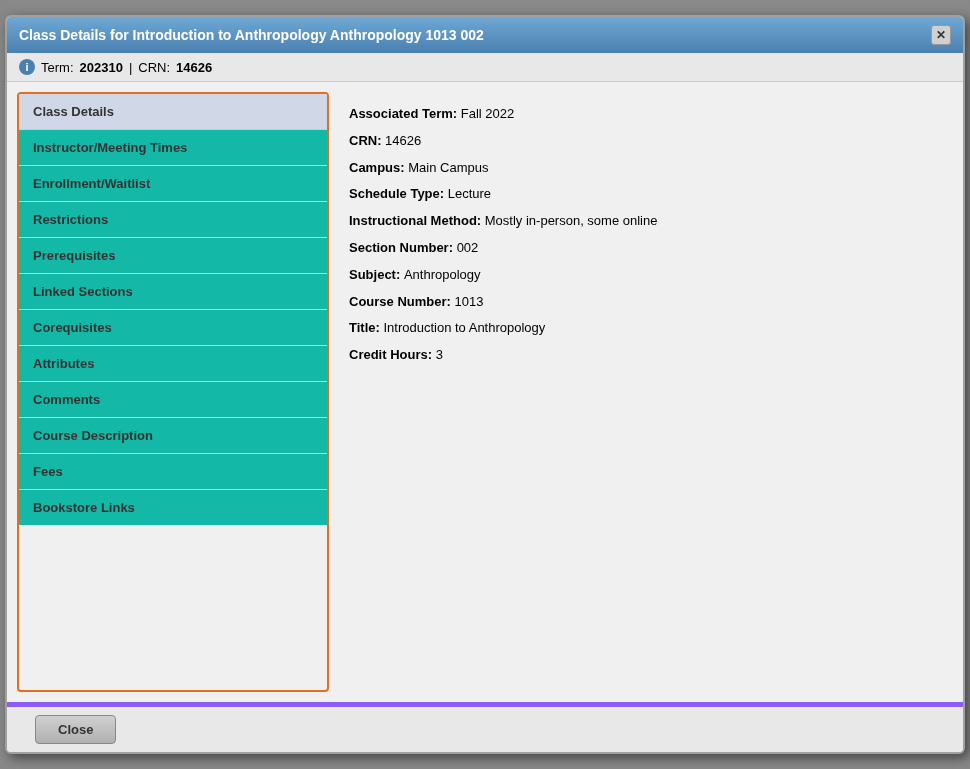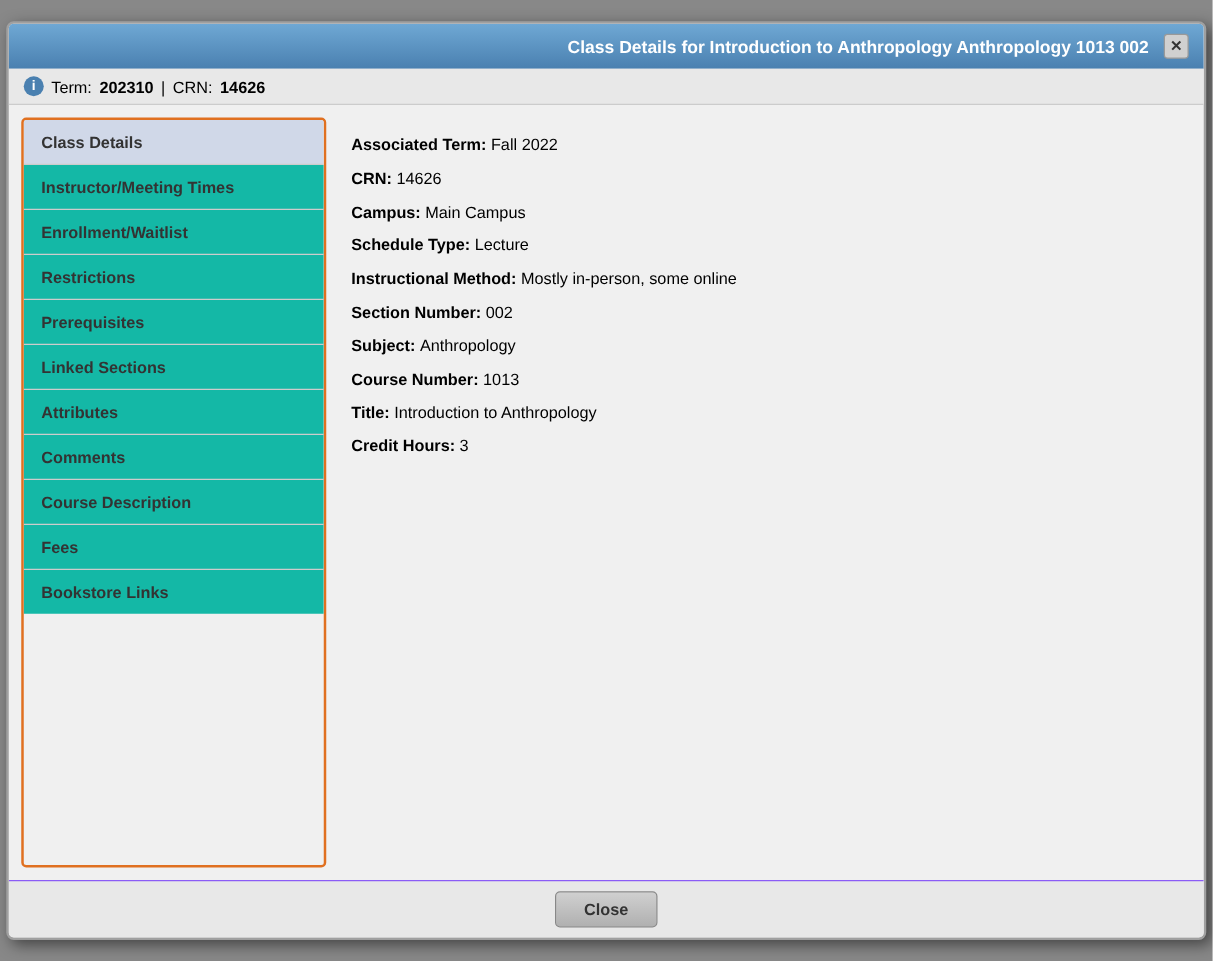--- a/index.html
+++ b/index.html
@@ -21,21 +21,21 @@
       border-radius: 6px;
       box-shadow: 4px 4px 12px rgba(0,0,0,0.5);
       overflow: hidden;
     }
     .dialog-header {
       background: linear-gradient(to bottom, #6fa8d4, #4a80b0);
       color: white;
       padding: 8px 12px;
       display: flex;
       align-items: center;
-      justify-content: flex-end;
+      justify-content: space-between;
       font-size: 14px;
       font-weight: bold;
       gap: 12px;
     }
     .dialog-close-btn {
       background: #d0d0d0;
       border: 1px solid #999;
       border-radius: 3px;
       width: 20px;
       height: 20px;
@@ -69,21 +69,21 @@
       font-weight: bold;
       flex-shrink: 0;
     }
     .dialog-body {
       display: flex;
       padding: 10px;
       gap: 0;
       min-height: 620px;
     }
     .sidebar {
-      width: 244px;
+      width: 312px;
       flex-shrink: 0;
       border: 2px solid #e07020;
       border-radius: 4px;
       overflow: hidden;
     }
     .sidebar-item {
       padding: 10px 14px;
       border-bottom: 1px solid #ccc;
       cursor: pointer;
       font-weight: bold;
@@ -105,24 +105,24 @@
       margin-bottom: 6px;
       font-size: 13px;
       line-height: 1.6;
     }
     .detail-label {
       font-weight: bold;
       text-align: right;
     }
     .dialog-footer {
       display: flex;
-      justify-content: center;
+      justify-content: flex-start;
       padding: 8px 28px;
       background: #e8e8e8;
-      border-top: 1px solid #8b5cf6;
+      border-top: 5px solid #8b5cf6;
     }
     .close-button {
       background: linear-gradient(to bottom, #d0d0d0, #b0b0b0);
       border: 1px solid #888;
       border-radius: 4px;
       padding: 6px 22px;
       font-size: 13px;
       font-weight: bold;
       cursor: pointer;
       color: #333;
@@ -149,20 +149,21 @@
 
   <div class="dialog-body">
 
     <div class="sidebar" id="sidebar-container">
     <div class="sidebar-item active">Class Details</div>
         <div class="sidebar-item">Instructor/Meeting Times</div>
         <div class="sidebar-item">Enrollment/Waitlist</div>
         <div class="sidebar-item">Restrictions</div>
         <div class="sidebar-item">Prerequisites</div>
         <div class="sidebar-item">Linked Sections</div>
+        <div class="sidebar-item">Corequisites</div>
         <div class="sidebar-item">Attributes</div>
         <div class="sidebar-item">Comments</div>
         <div class="sidebar-item">Course Description</div>
         <div class="sidebar-item">Fees</div>
         <div class="sidebar-item">Bookstore Links</div>
       </div>
 
     <div class="content-area" id="content-container">
     <div class="detail-row"><span class="detail-label">Associated Term: </span><span>Fall 2022</span></div>
         <div class="detail-row"><span class="detail-label">CRN: </span><span>14626</span></div>

